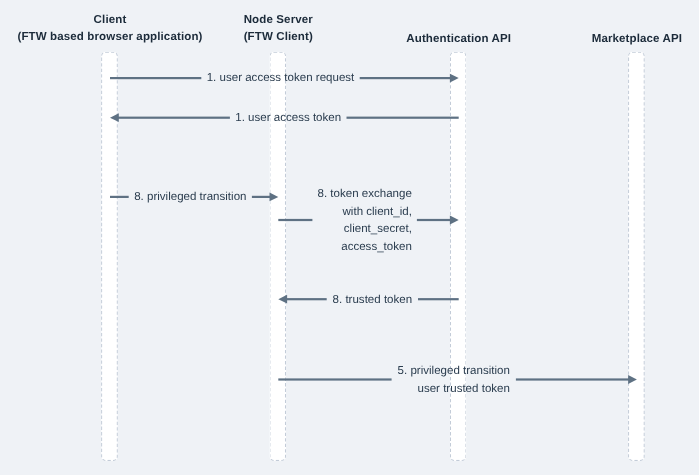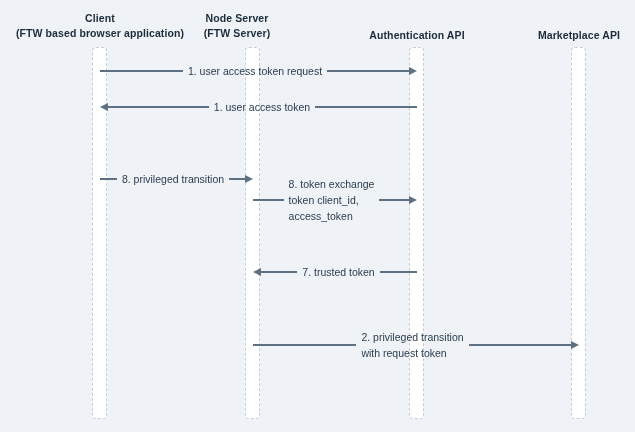--- a/index.html
+++ b/index.html
@@ -50,21 +50,21 @@
   .message {
     position: absolute;
     display: flex;
     align-items: center;
     height: 0;
   }
   .msg-label {
     color: #2a3c4e;
     font-size: 10.5px;
     line-height: 16px;
-    text-align: left;
+    text-align: right;
     white-space: nowrap;
     padding: 0 5px;
     flex: none;
   }
   .msg-label .lbl-line {
     display: block;
   }
   .seg {
     flex: 1 1 auto;
     height: 1.6px;
@@ -94,23 +94,23 @@
 </head>
 <body>
 
 <div id="diagram">
 
   <div class="participant-header" style="left:0px; width:200px; top:11px;">
     <span class="hdr-line">Client</span>
     <span class="hdr-line">(FTW based browser application)</span>
   </div>
 
-  <div class="participant-header" style="left:147px; width:180px; top:11px;">
+  <div class="participant-header" style="left:163px; width:180px; top:11px;">
     <span class="hdr-line">Node Server</span>
-    <span class="hdr-line">(FTW Server)</span>
+    <span class="hdr-line">(FTW Client)</span>
   </div>
 
   <div class="participant-header" style="left:327px; width:180px; top:28px;">
     <span class="hdr-line">Authentication API</span>
   </div>
 
   <div class="participant-header" style="left:489px; width:180px; top:28px;">
     <span class="hdr-line">Marketplace API</span>
   </div>
 
@@ -143,39 +143,40 @@
       <span class="lbl-line">8. privileged transition</span>
     </div>
     <div class="seg"></div>
     <div class="head-right"></div>
   </div>
 
   <div class="message" style="left:253px; width:164px; top:200px;">
     <div class="seg"></div>
     <div class="msg-label">
       <span class="lbl-line">8. token exchange</span>
-      <span class="lbl-line">token client_id,</span>
+      <span class="lbl-line">with client_id,</span>
+      <span class="lbl-line">client_secret,</span>
       <span class="lbl-line">access_token</span>
     </div>
     <div class="seg"></div>
     <div class="head-right"></div>
   </div>
 
   <div class="message" style="left:253px; width:164px; top:272px;">
     <div class="head-left"></div>
     <div class="seg"></div>
     <div class="msg-label">
-      <span class="lbl-line">7. trusted token</span>
+      <span class="lbl-line">8. trusted token</span>
     </div>
     <div class="seg"></div>
   </div>
 
   <div class="message" style="left:253px; width:326px; top:345px;">
     <div class="seg"></div>
     <div class="msg-label">
-      <span class="lbl-line">2. privileged transition</span>
-      <span class="lbl-line">with request token</span>
+      <span class="lbl-line">5. privileged transition</span>
+      <span class="lbl-line">user trusted token</span>
     </div>
     <div class="seg"></div>
     <div class="head-right"></div>
   </div>
 
 </div>
 
 </body></html>

